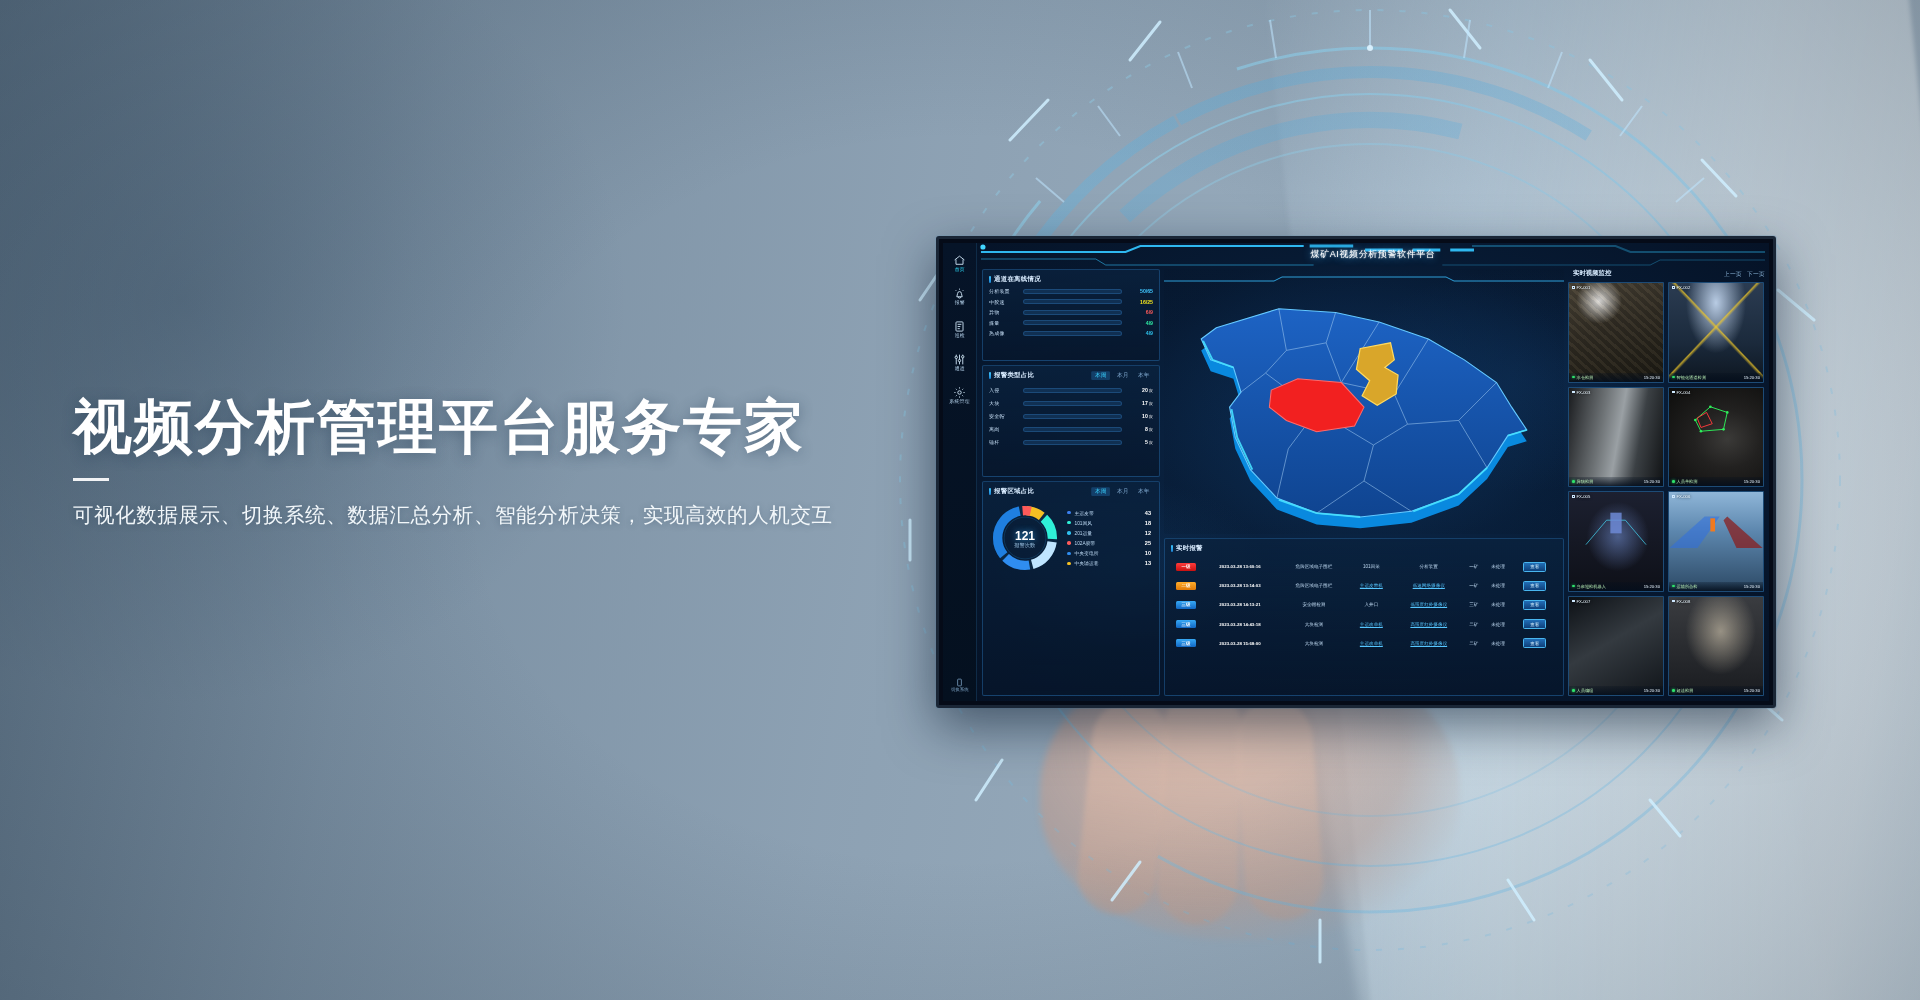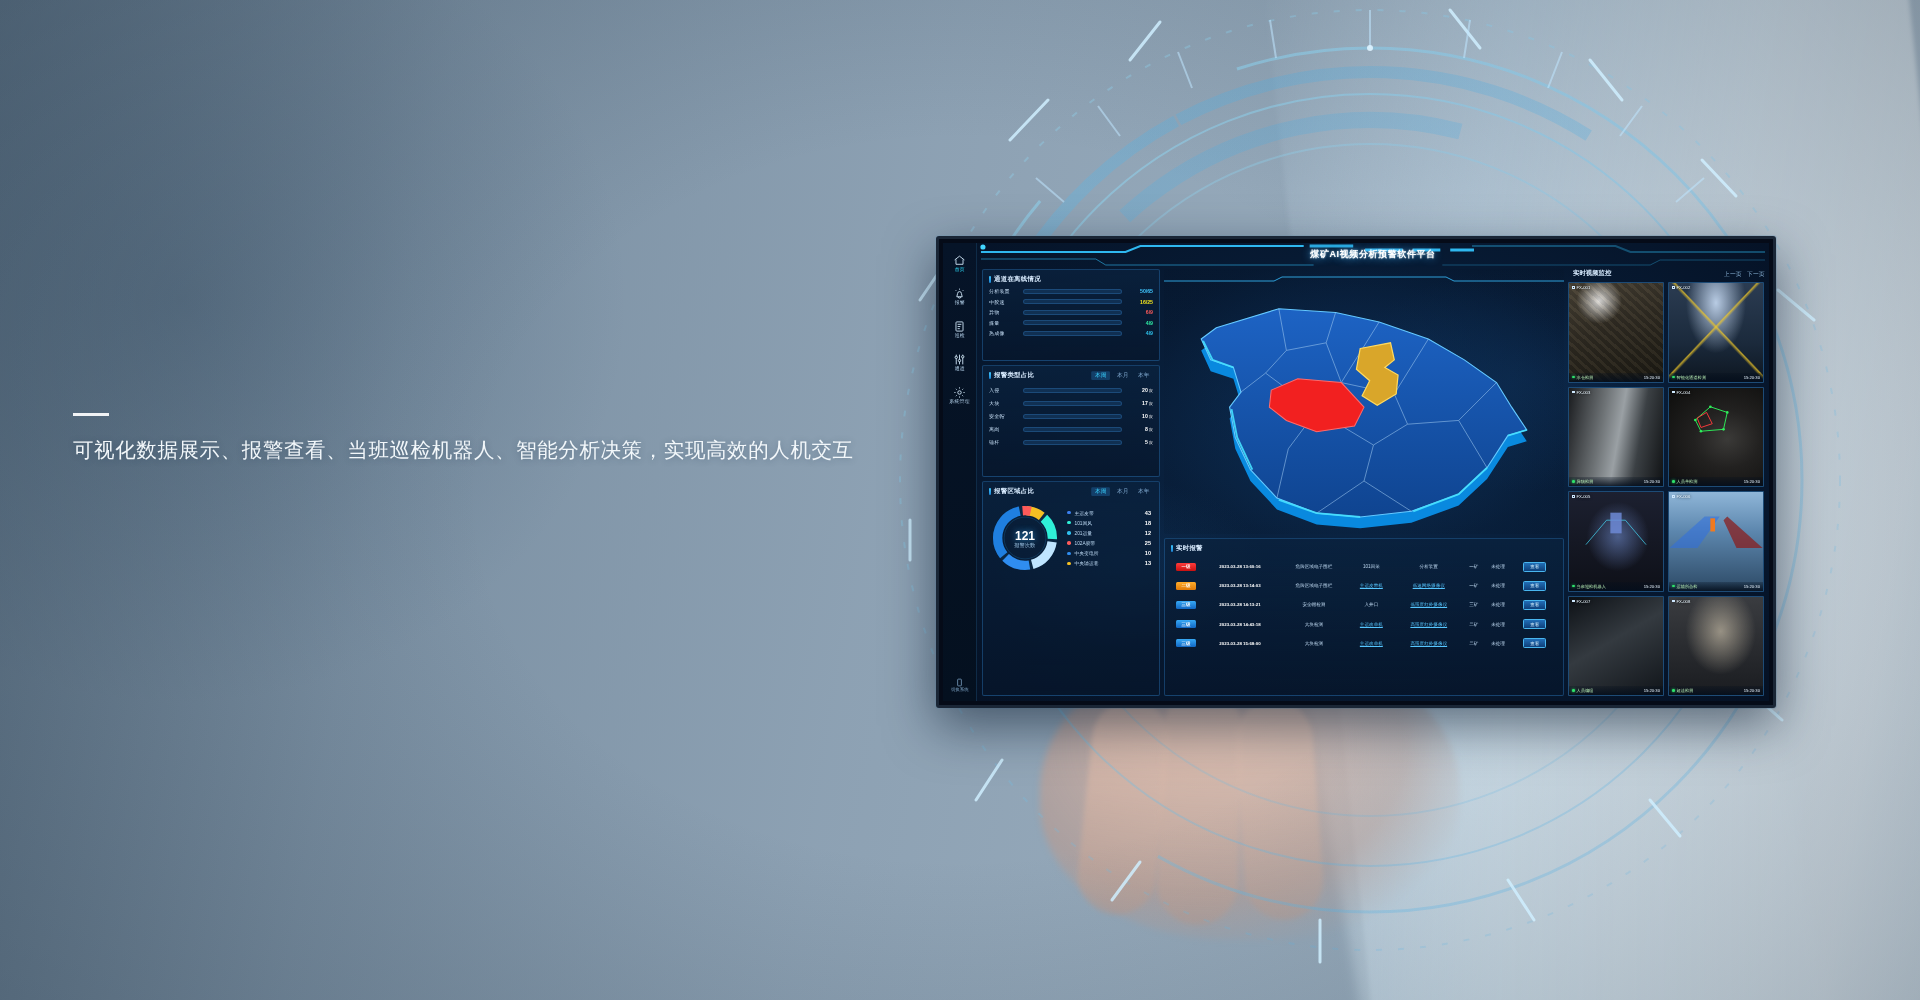--- a/index.html
+++ b/index.html
@@ -111,21 +111,21 @@
   .side-item.active .lbl { color: #2fe0ff; }
   .side-bottom { position: absolute; bottom: 9px; left: 0; right: 0; display: flex; flex-direction: column; align-items: center; gap: 1px; }
   .side-bottom svg { width: 9px; height: 9px; }
   .side-bottom .lbl { font-size: 3.4px; color: #7fa6c8; transform: scale(1.3); }
 
   
   .dash-main { flex: 1; position: relative; z-index: 2; display: flex; flex-direction: column; }
   .dash-head { height: 26px; position: relative; flex: 0 0 26px; }
   .dash-head .title {
     position: absolute; left: 0; right: 0; top: 5px; text-align: center;
-    font-size: 9px; color: #ffffff; font-weight: 700; letter-spacing: .6px;
+    font-size: 9px; color: #ffffff; font-weight: 400; letter-spacing: .6px;
     text-shadow: 0 0 8px rgba(60,180,255,.9), 0 0 2px rgba(255,255,255,.8);
   }
   .head-deco { position: absolute; top: 0; left: 0; right: 0; height: 26px; }
   .head-deco svg { width: 100%; height: 100%; }
 
   .dash-body { flex: 1; display: flex; gap: 4px; padding: 0 5px 5px 5px; }
 
   
   .panel {
     background: linear-gradient(180deg, rgba(10,34,62,.80), rgba(7,22,43,.70));
@@ -278,22 +278,23 @@
     </g>
     <g fill="#dff3ff" fill-opacity=".9">
       <circle cx="480" cy="48" r="3"></circle>
       <circle cx="120" cy="540" r="3"></circle>
       <circle cx="840" cy="540" r="3"></circle>
     </g>
   </svg>
 </div>
 
 <div class="headline">
+  <div class="h1">视频分析管理平台服务专家</div>
   <div class="rule"></div>
-  <div class="h3">可视化数据展示、报警查看、当班巡检机器人、智能分析决策，实现高效的人机交互</div>
+  <div class="h3">可视化数据展示、切换系统、数据汇总分析、智能分析决策，实现高效的人机交互</div>
 </div>
 
 <div class="monitor">
   <div class="screen">
 
     <div class="dash-side">
       <div class="side-item active">
         <svg viewBox="0 0 24 24" fill="none" stroke="#d8eeff" stroke-width="1.6">
             <path d="M3 11 12 4l9 7"></path>
             <path d="M5.5 10v9h13v-9"></path>

